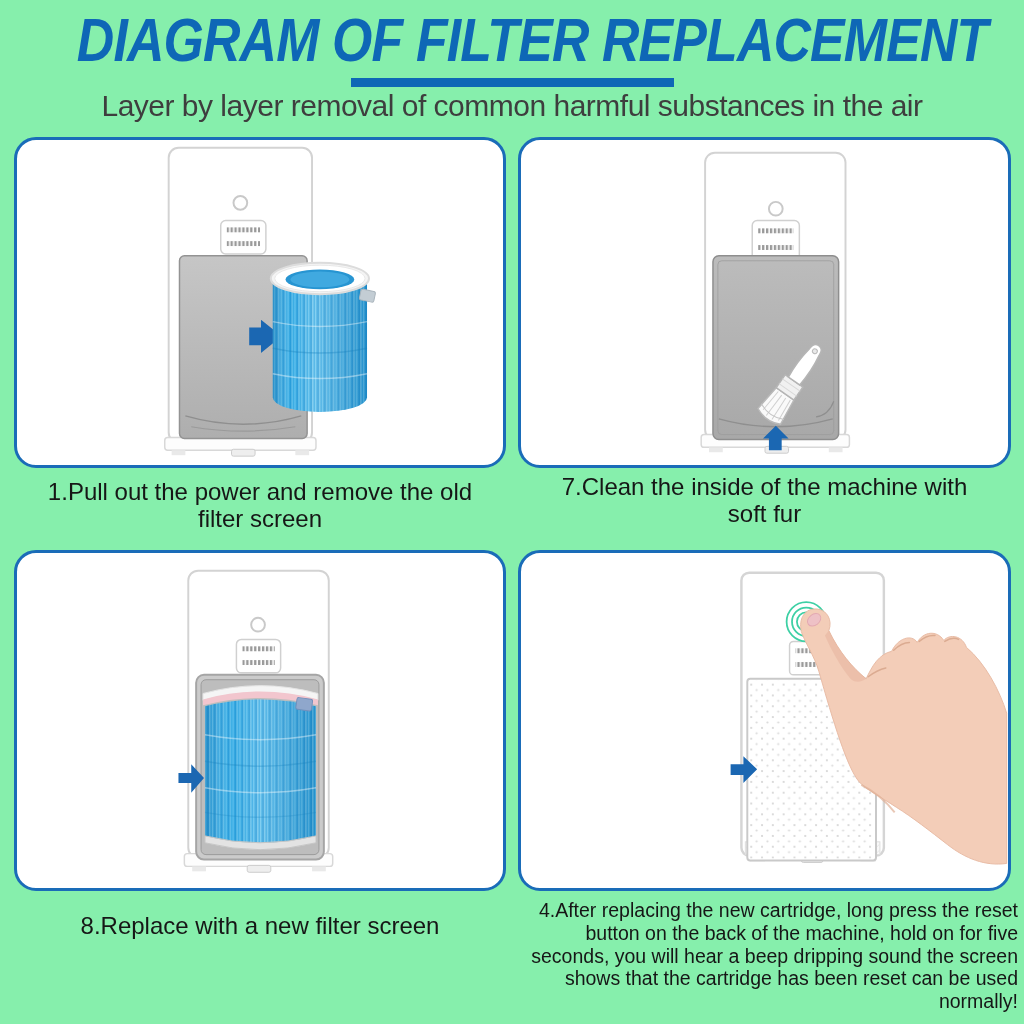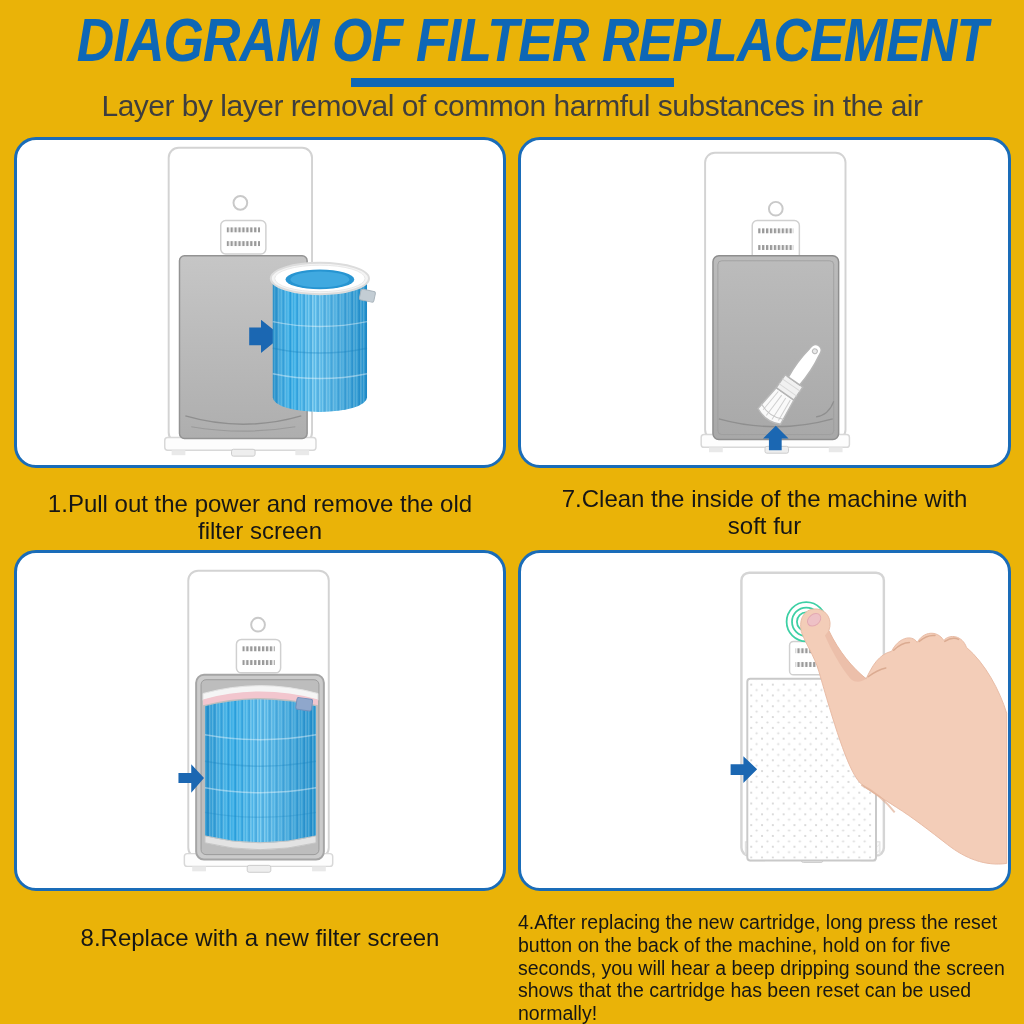--- a/index.html
+++ b/index.html
@@ -1,17 +1,17 @@
 <!DOCTYPE html>
 <html style="--accent-blue: #0e67b6; --panel-border: #1a6cb8; --arrow-blue: #1b67b2; --filter-blue: #2ea6e2; --reset-ring-teal: #3ed0a5;"><head>
 <meta charset="utf-8">
 <style>
   html,body{margin:0;padding:0;background:#fff;}
   .stage{
-    position:relative;width:1024px;height:1024px;background:#eab308;overflow:hidden;
+    position:relative;width:1024px;height:1024px;background:#86efac;overflow:hidden;
     font-family:"Liberation Sans", sans-serif;
   }
   
   .header{position:absolute;top:0;left:0;width:1024px;text-align:center;}
   .title{
     margin:10px 0 0 0;font-size:61px;font-weight:bold;font-style:italic;
     letter-spacing:-1px;color:var(--accent-blue);white-space:nowrap;
     transform:scaleX(.85);transform-origin:50% 50%;line-height:1.0;
   }
   .underline{width:323px;height:9px;background:var(--accent-blue);margin:7px auto 0 auto;}
@@ -23,27 +23,27 @@
     position:absolute;background:#fff;border:3px solid var(--panel-border);
     border-radius:22px;box-sizing:border-box;overflow:hidden;
   }
   .panel svg{display:block;width:100%;height:100%;}
   #panel1{left:14px;top:137px;width:492px;height:331px;}
   #panel2{left:518px;top:137px;width:493px;height:331px;}
   #panel3{left:14px;top:550px;width:492px;height:341px;}
   #panel4{left:518px;top:550px;width:493px;height:341px;}
   
   .caption{position:absolute;color:#161616;text-align:center;}
-  .caption .inner{display:block;margin:12px auto;}
+  .caption .inner{display:block;margin:0 auto;}
   #cap1{left:14px;top:478px;width:492px;font-size:24px;line-height:1.14;}
   #cap1 .inner{width:430px;}
   #cap2{left:518px;top:473px;width:493px;font-size:24px;line-height:1.14;}
   #cap2 .inner{width:420px;}
   #cap3{left:14px;top:912px;width:492px;font-size:24px;}
-  #cap4{left:518px;top:899px;width:500px;font-size:19.5px;line-height:1.17;text-align:left;}
+  #cap4{left:518px;top:899px;width:500px;font-size:19.5px;line-height:1.17;text-align:right;}
   
   .outline{fill:#fff;stroke:#d3d3d3;stroke-width:2;}
   .plate{fill:#fff;stroke:#d0d0d0;stroke-width:1.5;}
   .arrow{fill:var(--arrow-blue);}
   .ring{fill:none;stroke:var(--reset-ring-teal);stroke-width:1.8;}
   .crease{fill:none;stroke:#dbab91;stroke-width:1.5;stroke-linecap:round;}
 </style>
 </head>
 <body>
 

